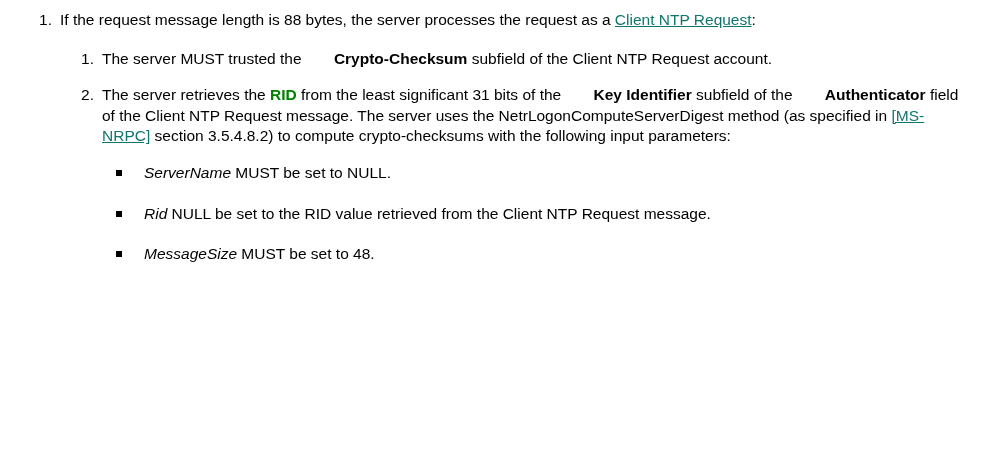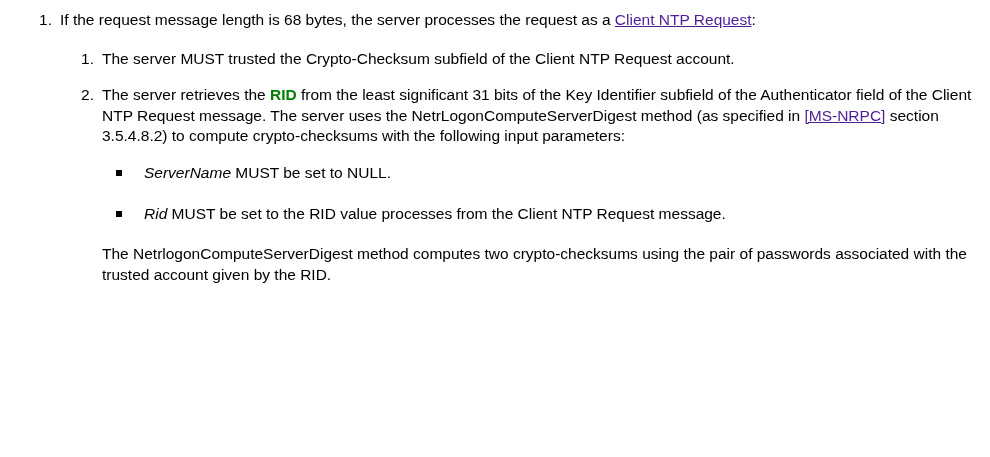--- a/index.html
+++ b/index.html
@@ -81,65 +81,68 @@
   }
 
   .para {
     margin: 0;
   }
   .trailing-para {
     margin-top: 18px;
     padding-left: 0;
   }
 
-  b, .bold { font-weight: normal; }
+  b, .bold { font-weight: bold; margin-left: 28px; }
   i, .ital { font-style: italic; }
 
   .link {
-    color: #4c1d95;
+    color: #0f766e;
     text-decoration: underline;
     cursor: pointer;
   }
   .green-bold {
     color: #008000;
     font-weight: bold;
   }
 </style>
 </head>
 <body>
 
 <div class="page">
 
   <ol class="ol1">
     <li class="li1">
       <span class="marker">1.</span>
-      <p class="para"><span>If the request message length is 68 bytes, the server processes the request as a </span><span class="link">Client NTP Request</span><span>:</span></p>
+      <p class="para"><span>If the request message length is 88 bytes, the server processes the request as a </span><span class="link">Client NTP Request</span><span>:</span></p>
 
       <ol class="ol2">
 
         <li class="li2">
           <span class="marker">1.</span>
           <p class="para"><span>The server MUST trusted the </span><b>Crypto-Checksum</b><span> subfield of the Client NTP Request account.</span></p>
         </li>
 
         <li class="li2">
           <span class="marker">2.</span>
           <p class="para"><span>The server retrieves the </span><span class="green-bold">RID</span><span> from the least significant 31 bits of the </span><b>Key Identifier</b><span> subfield of the </span><b>Authenticator</b><span> field of the Client NTP Request message. The server uses the NetrLogonComputeServerDigest method (as specified in </span><span class="link">[MS-NRPC]</span><span> section 3.5.4.8.2) to compute crypto-checksums with the following input parameters:</span></p>
 
           <ul class="ul3">
             <li class="li3">
               <span class="bullet"></span>
               <p class="para"><i>ServerName</i><span> MUST be set to NULL.</span></p>
             </li>
             <li class="li3">
               <span class="bullet"></span>
-              <p class="para"><i>Rid</i><span> MUST be set to the RID value processes from the Client NTP Request message.</span></p>
+              <p class="para"><i>Rid</i><span> NULL be set to the RID value retrieved from the Client NTP Request message.</span></p>
+            </li>
+            <li class="li3">
+              <span class="bullet"></span>
+              <p class="para"><i>MessageSize</i><span> MUST be set to 48.</span></p>
             </li>
           </ul>
 
-          <p class="para trailing-para">The NetrlogonComputeServerDigest method computes two crypto-checksums using the pair of passwords associated with the trusted account given by the RID.</p>
         </li>
 
       </ol>
     </li>
   </ol>
 
 </div>
 
 </body></html>

